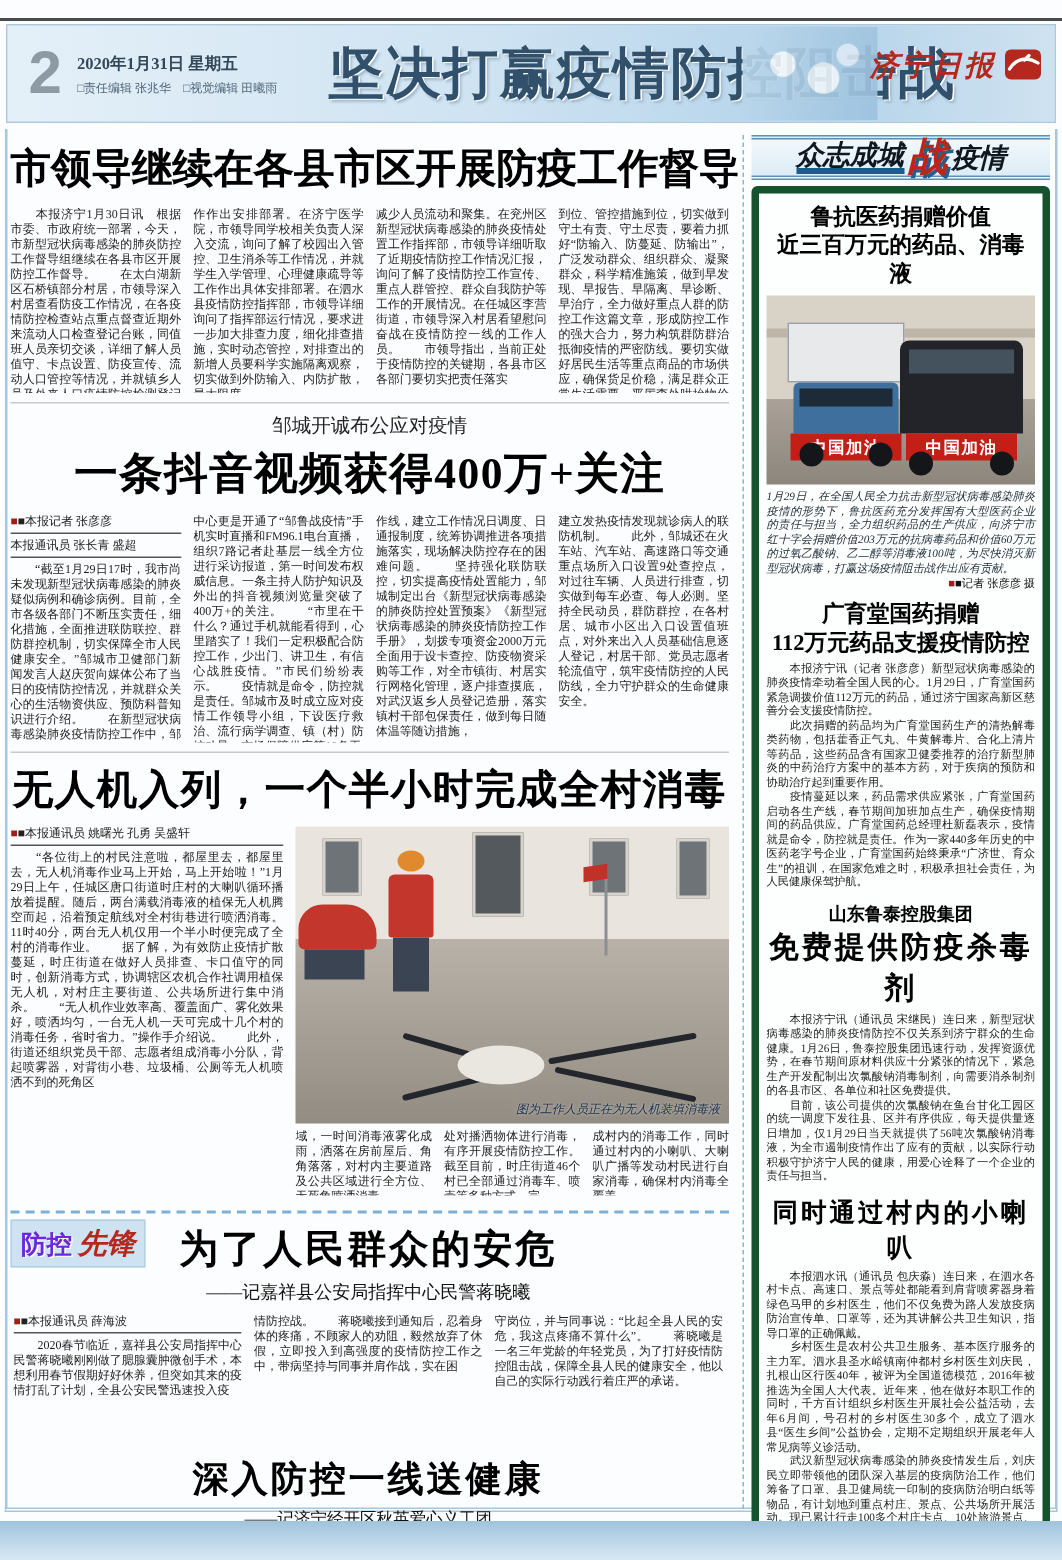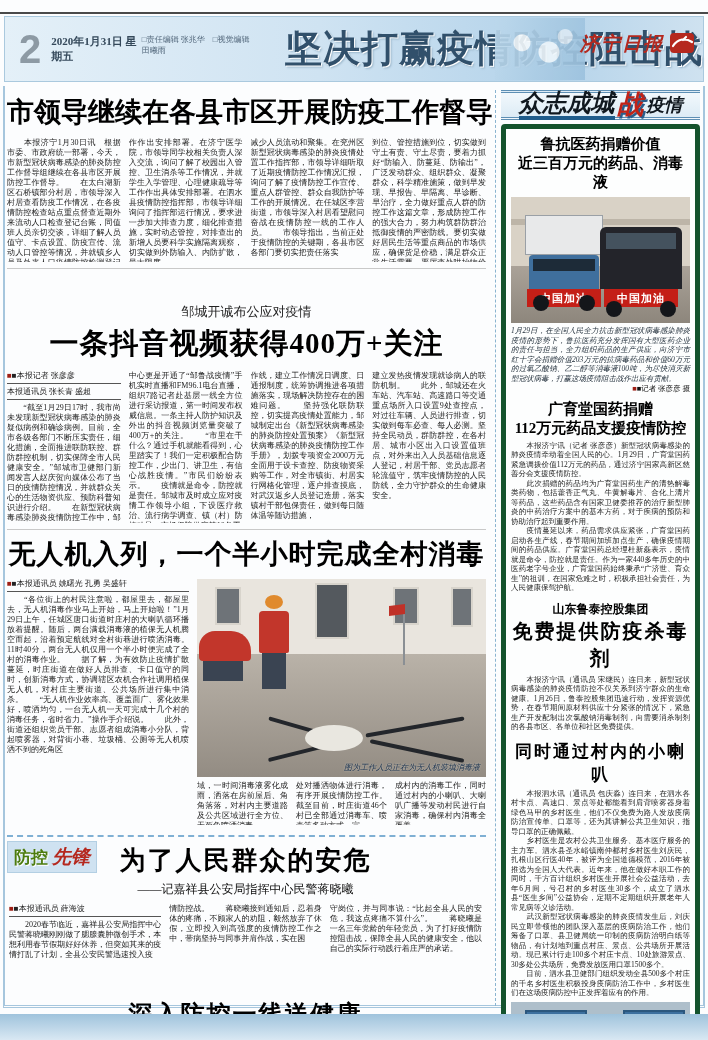--- a/index.html
+++ b/index.html
@@ -10,21 +10,21 @@
     background:linear-gradient(#9fc3dc,#d9e8f3); }
   .frame { position:absolute; left:3px; top:86px; width:702px; height:922px;
     border-left:2px solid #a6c6dd; border-right:2px solid #a6c6dd; border-bottom:3px double #a6c6dd; }
 
   
   .header { position:absolute; top:16px; left:4px; width:700px; height:66px;
     background:linear-gradient(90deg,#e4f0f8 0%,#cfe3f2 45%,#b4d3ea 78%,#cfe2f0 100%);
     border:1px solid #aac9de; display:flex; align-items:center; }
   .pagenum { font-family:"Liberation Sans",sans-serif; font-size:40px; font-weight:bold;
     color:#8d9aa4; margin:0 10px 0 14px; line-height:1; }
-  .dateblock { display:flex; gap:3px; }
+  .dateblock { display:flex; flex-direction:column; gap:3px; }
   .date { font-size:11px; color:#34485a; font-weight:bold; }
   .credits { font-size:8px; color:#51667a; }
   .banner-title { font-family:"Liberation Sans",sans-serif; font-size:37px; font-weight:bold;
     color:#31506b; letter-spacing:1px; white-space:nowrap; margin-left:34px;
     text-shadow:1px 1px 0 #fff, 2px 2px 2px #9db8cc; }
   .header-photo { position:absolute; right:118px; top:1px; width:90px; height:62px;
     background:
       radial-gradient(circle at 30% 40%, #f4f9fc 0 8px, transparent 9px),
       radial-gradient(circle at 60% 55%, #eef6fb 0 10px, transparent 11px),
       radial-gradient(circle at 78% 30%, #dceaf4 0 7px, transparent 8px),
@@ -48,21 +48,21 @@
   .byline .sq { color:#9e1f15; }
 
   
   .sec-main { padding-top:4px; }
   .sec-main h1 { font-family:"Liberation Sans",sans-serif; font-size:27px; font-weight:bold;
     color:#000; white-space:nowrap; text-align:center; letter-spacing:0px; margin-bottom:8px; }
   .sec-main .cols { height:124px; }
 
   
   .sec-douyin { border-top:1px solid #c9c9c9; margin-top:6px; padding-top:6px; }
-  .kicker { text-align:center; font-size:13px; color:#222; margin-bottom:3px;margin-top:28px; }
+  .kicker { text-align:center; font-size:13px; color:#222; margin-bottom:3px; }
   .sec-douyin h2 { font-size:29px; font-weight:bold; text-align:center; letter-spacing:1px;
     margin-bottom:7px; }
   .sec-douyin .cols { height:152px; }
 
   
   .sec-drone { border-top:1px solid #c9c9c9; margin-top:6px; padding-top:6px; }
   .sec-drone h2 { font-size:27px; font-weight:bold; text-align:center; letter-spacing:1px;
     margin-bottom:7px; }
   .drone-flex { display:flex; gap:8px; }
   .drone-left { width:182px; overflow:hidden; height:248px; }
@@ -82,35 +82,35 @@
   .pd-tank { position:absolute; background:#e9e7e0; border-radius:50%; }
   .pd-caption { position:absolute; right:6px; bottom:4px; font-size:8px; font-style:italic;
     color:#18304d; text-shadow:0 0 2px #cfc9bf; }
   .drone-bottom { display:flex; gap:8px; margin-top:4px; height:44px; overflow:hidden; }
 
   
   .pioneer { position:relative; border-top:2px dashed #7fb0d4; margin-top:8px; padding:6px 4px 0 2px; }
   .pioneer-logo { position:absolute; left:0; top:4px; background:#cfe2f1; padding:2px 6px;
     display:flex; align-items:baseline; gap:4px; border:1px solid #b3cfe3; }
   .pl-black { font-family:"Liberation Sans",sans-serif; font-size:17px; font-weight:bold;
-    color:#4d7c0f; text-shadow:1px 1px 0 #fff; }
+    color:#6d28d9; text-shadow:1px 1px 0 #fff; }
   .pl-red { font-size:19px; font-weight:bold; font-style:italic; color:#b5281e; }
   .pioneer h2 { font-size:26px; font-weight:bold; text-align:center; letter-spacing:2px; }
   .pioneer .subhead { font-size:12px; text-align:center; margin:3px 0 6px; color:#111; }
   .pa1 .cols { height:88px; }
   .pa2 { margin-top:6px; }
   .pa2 h2 { font-size:24px; }
   .pa2 .subhead { font-size:11px; }
   .pa2 .cols { height:108px; }
 
   
   .unity-banner { display:flex; align-items:center; justify-content:center; height:30px;
     background:linear-gradient(#f2f8fc,#dcebf5); border-top:3px double #5e8fb4;
     border-bottom:3px double #5e8fb4; gap:3px; margin-bottom:4px; }
-  .ub-a { font-family:"Liberation Sans",sans-serif; font-size:24px; font-weight:bold;
+  .ub-a { font-family:"Liberation Sans",sans-serif; font-size:18px; font-weight:bold;
     font-style:italic; color:#10181f; border-bottom:4px solid #1f5c8b; line-height:1.05; }
   .ub-b { font-size:26px; font-weight:bold; font-style:italic; color:#c02318;
     text-shadow:2px 2px 0 #2a5d8a; line-height:1; }
   .ub-c { font-family:"Liberation Sans",sans-serif; font-size:18px; font-weight:bold;
     font-style:italic; color:#10181f; }
   .right-box { border:5px solid #14532d; border-radius:4px; padding:6px 5px; height:1020px;
     overflow:hidden; background:#fdfefe; }
   .rc-h { text-align:center; font-weight:bold; color:#000; }
   .rc-h .l1 { font-size:15px; display:block; }
   .rc-h .l2 { font-size:15px; display:block; }
@@ -329,20 +329,21 @@
           <div class="rtext">　　此次捐赠的药品均为广育堂国药生产的清热解毒类药物，包括藿香正气丸、牛黄解毒片、合化上清片等药品，这些药品含有国家卫健委推荐的治疗新型肺炎的中药治疗方案中的基本方药，对于疾病的预防和协助治疗起到重要作用。</div>
           <div class="rtext">　　疫情蔓延以来，药品需求供应紧张，广育堂国药启动各生产线，春节期间加班加点生产，确保疫情期间的药品供应。广育堂国药总经理杜新磊表示，疫情就是命令，防控就是责任。作为一家440多年历史的中医药老字号企业，广育堂国药始终秉承“广济世、育众生”的祖训，在国家危难之时，积极承担社会责任，为人民健康保驾护航。</div>
         </div>
 
         <div class="rc-divider"></div>
 
         <div class="sec-lutai">
           <div class="rc-kicker">山东鲁泰控股集团</div>
           <h3>免费提供防疫杀毒剂</h3>
           <div class="rtext" style="margin-top:3px;">　　本报济宁讯（通讯员 宋继民）连日来，新型冠状病毒感染的肺炎疫情防控不仅关系到济宁群众的生命健康。1月26日，鲁泰控股集团迅速行动，发挥资源优势，在春节期间原材料供应十分紧张的情况下，紧急生产开发配制出次氯酸钠消毒制剂，向需要消杀制剂的各县市区、各单位和社区免费提供。</div>
+          <div class="rtext">　　目前，该公司提供的次氯酸钠在鱼台甘化工园区的统一调度下发往县、区并有序供应，每天提供量逐日增加，仅1月29日当天就提供了56吨次氯酸钠消毒液，为全市遏制疫情作出了应有的贡献，以实际行动积极守护济宁人民的健康，用爱心诠释了一个企业的责任与担当。</div>
         </div>
 
         <div class="rc-divider"></div>
 
         <div class="sec-sishui">
           <h3>同时通过村内的小喇叭</h3>
           <div class="rtext">　　本报泗水讯（通讯员 包庆淼）连日来，在泗水各村卡点、高速口、景点等处都能看到肩背喷雾器身着绿色马甲的乡村医生，他们不仅免费为路人发放疫病防治宣传单、口罩等，还为其讲解公共卫生知识，指导口罩的正确佩戴。</div>
           <div class="rtext">　　乡村医生是农村公共卫生服务、基本医疗服务的主力军。泗水县圣水峪镇南仲都村乡村医生刘庆民，扎根山区行医40年，被评为全国道德模范，2016年被推选为全国人大代表。近年来，他在做好本职工作的同时，千方百计组织乡村医生开展社会公益活动，去年6月间，号召村的乡村医生30多个，成立了泗水县“医生乡间”公益协会，定期不定期组织开展老年人常见病等义诊活动。</div>
           <div class="rtext">　　武汉新型冠状病毒感染的肺炎疫情发生后，刘庆民立即带领他的团队深入基层的疫病防治工作，他们筹备了口罩、县卫健局统一印制的疫病防治明白纸等物品，有计划地到重点村庄、景点、公共场所开展活动。现已累计行走100多个村庄卡点、10处旅游景点、30多处公共场所，免费发放医用口罩1500多个。</div>
           <div class="rtext">　　目前，泗水县卫健部门组织发动全县500多个村庄的千名乡村医生积极投身疫病防治工作中，乡村医生们在这场疫病防控中正发挥着应有的作用。</div>

